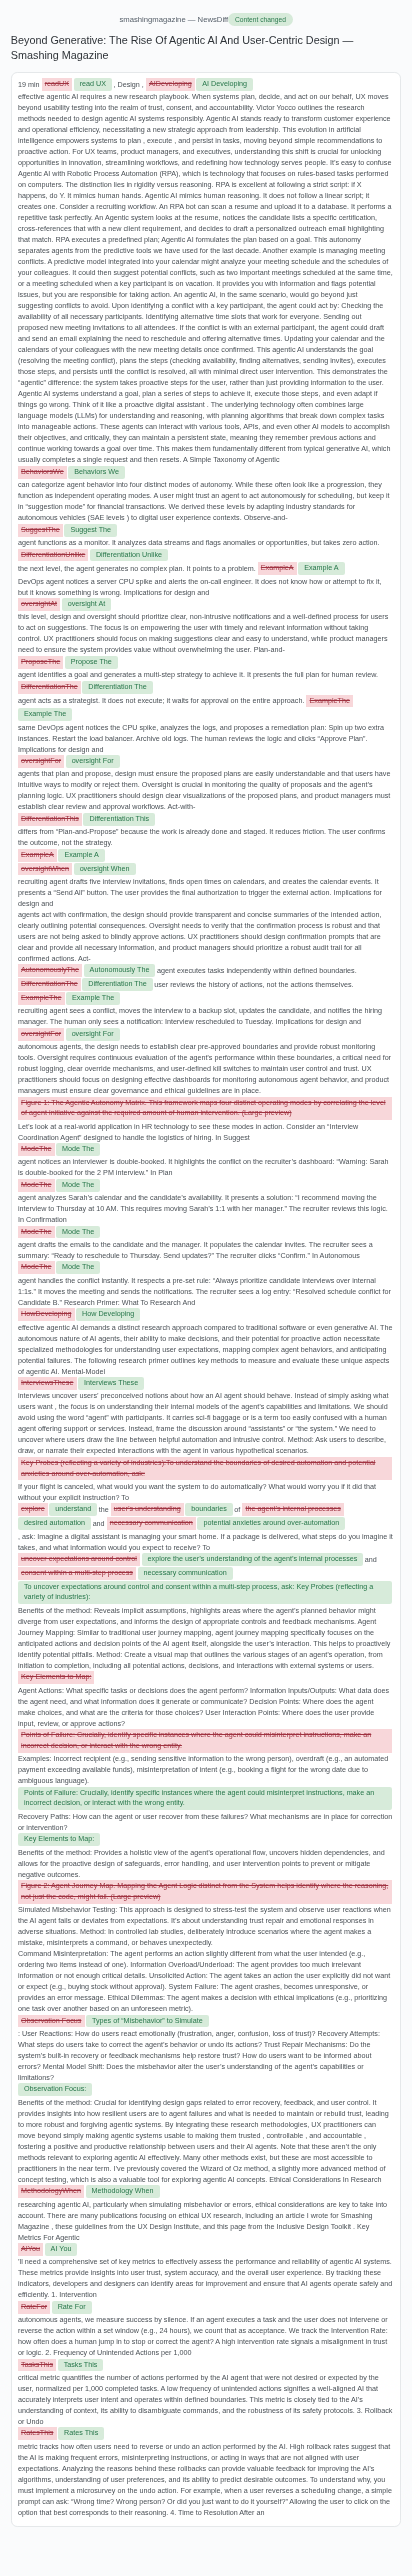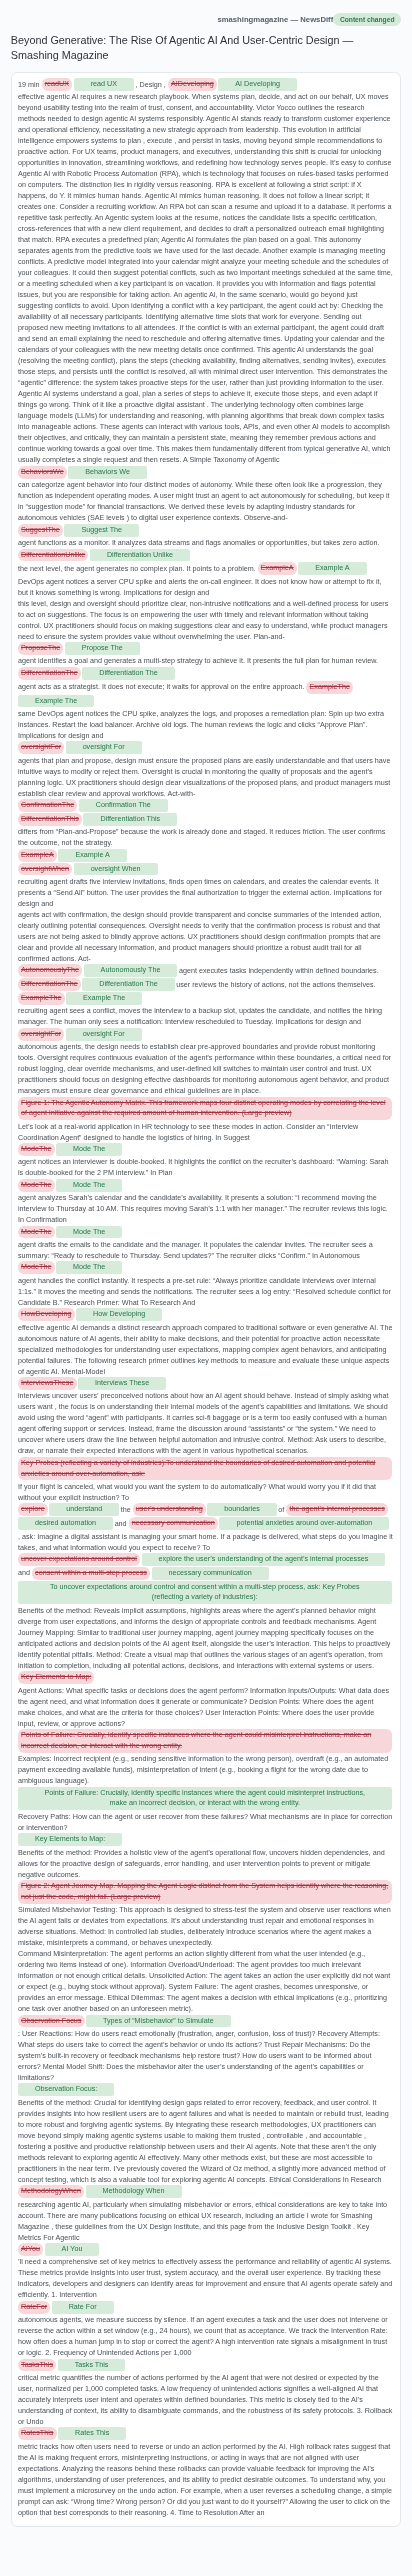--- a/index.html
+++ b/index.html
@@ -4,21 +4,21 @@
 <style>
   html, body { margin: 0; padding: 0; }
   body {
     width: 412px;
     min-height: 3924px;
     background: #fafbfc;
     font-family: "Liberation Sans", sans-serif;
     -webkit-font-smoothing: antialiased;
   }
   .wrap { padding: 13.4px 10.8px 0 10.8px; }
-  .topbar { display: flex; justify-content: flex-end; align-items: center; font-weight: bold; }
+  .topbar { display: flex; justify-content: center; align-items: center; }
   .source { font-size: 7.7px; color: #57606a; }
   .badge {
     background: #d6ead9;
     color: #2b7a4e;
     font-size: 6.7px;
     padding: 2.6px 6.7px;
     border-radius: 7.2px;
     white-space: nowrap;
   }
   .title {
@@ -39,35 +39,34 @@
     color: #4a5056;
   }
   .blk { margin: 0; }
   .seg-t { }
   .seg-d {
     display: inline-block;
     background: #f8d7da;
     color: #a03341;
     text-decoration: line-through;
     padding: 1px 3.1px;
-    border-radius: 6px;
+    border-radius: 0;
     margin: 0.5px 1.5px 0.5px 0;
     line-height: 10.8px;
     max-width: 100%;
   }
   .seg-a {
     display: inline-block;
     background: #d7ebda;
     color: #27764a;
-    padding: 1px 17px;
+    padding: 1px 6px;
     border-radius: 2.1px;
     margin: 0.5px 1.5px 0.5px 0;
     line-height: 10.8px;
     max-width: 100%;
-    text-align: center;
   }
 </style>
 </head>
 <body>
 
 <div class="wrap">
   <div class="topbar">
     <span class="source">smashingmagazine — NewsDiff</span>
     <span class="badge">Content changed</span>
   </div>
@@ -78,29 +77,29 @@
     <div>
         <p class="blk"><span class="seg-t">19 min</span> <span class="seg-d">readUX</span><span class="seg-a">read UX</span><span class="seg-t">, Design ,</span> <span class="seg-d">AIDeveloping</span><span class="seg-a">AI Developing</span></p>
         <p class="blk"><span class="seg-t">effective agentic AI requires a new research playbook. When systems plan, decide, and act on our behalf, UX moves beyond usability testing into the realm of trust, consent, and accountability. Victor Yocco outlines the research methods needed to design agentic AI systems responsibly. Agentic AI stands ready to transform customer experience and operational efficiency, necessitating a new strategic approach from leadership. This evolution in artificial intelligence empowers systems to plan , execute , and persist in tasks, moving beyond simple recommendations to proactive action. For UX teams, product managers, and executives, understanding this shift is crucial for unlocking opportunities in innovation, streamlining workflows, and redefining how technology serves people. It’s easy to confuse Agentic AI with Robotic Process Automation (RPA), which is technology that focuses on rules-based tasks performed on computers. The distinction lies in rigidity versus reasoning. RPA is excellent at following a strict script: if X happens, do Y. It mimics human hands. Agentic AI mimics human reasoning. It does not follow a linear script; it creates one. Consider a recruiting workflow. An RPA bot can scan a resume and upload it to a database. It performs a repetitive task perfectly. An Agentic system looks at the resume, notices the candidate lists a specific certification, cross-references that with a new client requirement, and decides to draft a personalized outreach email highlighting that match. RPA executes a predefined plan; Agentic AI formulates the plan based on a goal. This autonomy separates agents from the predictive tools we have used for the last decade. Another example is managing meeting conflicts. A predictive model integrated into your calendar might analyze your meeting schedule and the schedules of your colleagues. It could then suggest potential conflicts, such as two important meetings scheduled at the same time, or a meeting scheduled when a key participant is on vacation. It provides you with information and flags potential issues, but you are responsible for taking action. An agentic AI, in the same scenario, would go beyond just suggesting conflicts to avoid. Upon identifying a conflict with a key participant, the agent could act by: Checking the availability of all necessary participants. Identifying alternative time slots that work for everyone. Sending out proposed new meeting invitations to all attendees. If the conflict is with an external participant, the agent could draft and send an email explaining the need to reschedule and offering alternative times. Updating your calendar and the calendars of your colleagues with the new meeting details once confirmed. This agentic AI understands the goal (resolving the meeting conflict), plans the steps (checking availability, finding alternatives, sending invites), executes those steps, and persists until the conflict is resolved, all with minimal direct user intervention. This demonstrates the “agentic” difference: the system takes proactive steps for the user, rather than just providing information to the user. Agentic AI systems understand a goal, plan a series of steps to achieve it, execute those steps, and even adapt if things go wrong. Think of it like a proactive digital assistant . The underlying technology often combines large language models (LLMs) for understanding and reasoning, with planning algorithms that break down complex tasks into manageable actions. These agents can interact with various tools, APIs, and even other AI models to accomplish their objectives, and critically, they can maintain a persistent state, meaning they remember previous actions and continue working towards a goal over time. This makes them fundamentally different from typical generative AI, which usually completes a single request and then resets. A Simple Taxonomy of Agentic</span></p>
         <p class="blk"><span class="seg-d">BehaviorsWe</span><span class="seg-a">Behaviors We</span></p>
         <p class="blk"><span class="seg-t">can categorize agent behavior into four distinct modes of autonomy. While these often look like a progression, they function as independent operating modes. A user might trust an agent to act autonomously for scheduling, but keep it in “suggestion mode” for financial transactions. We derived these levels by adapting industry standards for autonomous vehicles (SAE levels ) to digital user experience contexts. Observe-and-</span></p>
         <p class="blk"><span class="seg-d">SuggestThe</span><span class="seg-a">Suggest The</span></p>
         <p class="blk"><span class="seg-t">agent functions as a monitor. It analyzes data streams and flags anomalies or opportunities, but takes zero action.</span></p>
         <p class="blk"><span class="seg-d">DifferentiationUnlike</span><span class="seg-a">Differentiation Unlike</span></p>
         <p class="blk"><span class="seg-t">the next level, the agent generates no complex plan. It points to a problem.</span> <span class="seg-d">ExampleA</span><span class="seg-a">Example A</span></p>
         <p class="blk"><span class="seg-t">DevOps agent notices a server CPU spike and alerts the on-call engineer. It does not know how or attempt to fix it, but it knows something is wrong. Implications for design and</span></p>
+        <p class="blk"><span class="seg-d">oversightAt</span><span class="seg-a">oversight At</span></p>
         <p class="blk"><span class="seg-t">this level, design and oversight should prioritize clear, non-intrusive notifications and a well-defined process for users to act on suggestions. The focus is on empowering the user with timely and relevant information without taking control. UX practitioners should focus on making suggestions clear and easy to understand, while product managers need to ensure the system provides value without overwhelming the user. Plan-and-</span></p>
         <p class="blk"><span class="seg-d">ProposeThe</span><span class="seg-a">Propose The</span></p>
         <p class="blk"><span class="seg-t">agent identifies a goal and generates a multi-step strategy to achieve it. It presents the full plan for human review.</span></p>
         <p class="blk"><span class="seg-d">DifferentiationThe</span><span class="seg-a">Differentiation The</span></p>
         <p class="blk"><span class="seg-t">agent acts as a strategist. It does not execute; it waits for approval on the entire approach.</span> <span class="seg-d">ExampleThe</span><span class="seg-a">Example The</span></p>
         <p class="blk"><span class="seg-t">same DevOps agent notices the CPU spike, analyzes the logs, and proposes a remediation plan: Spin up two extra instances. Restart the load balancer. Archive old logs. The human reviews the logic and clicks “Approve Plan”. Implications for design and</span></p>
         <p class="blk"><span class="seg-d">oversightFor</span><span class="seg-a">oversight For</span></p>
         <p class="blk"><span class="seg-t">agents that plan and propose, design must ensure the proposed plans are easily understandable and that users have intuitive ways to modify or reject them. Oversight is crucial in monitoring the quality of proposals and the agent’s planning logic. UX practitioners should design clear visualizations of the proposed plans, and product managers must establish clear review and approval workflows. Act-with-</span></p>
-        <p class="blk"><span class="seg-d">ConfirmationThe</span><span class="seg-a">Confirmation The</span></p>
         <p class="blk"><span class="seg-d">DifferentiationThis</span><span class="seg-a">Differentiation This</span></p>
         <p class="blk"><span class="seg-t">differs from “Plan-and-Propose” because the work is already done and staged. It reduces friction. The user confirms the outcome, not the strategy.</span></p>
         <p class="blk"><span class="seg-d">ExampleA</span><span class="seg-a">Example A</span></p>
         <p class="blk"><span class="seg-d">oversightWhen</span><span class="seg-a">oversight When</span></p>
         <p class="blk"><span class="seg-t">recruiting agent drafts five interview invitations, finds open times on calendars, and creates the calendar events. It presents a “Send All” button. The user provides the final authorization to trigger the external action. Implications for design and</span></p>
         <p class="blk"><span class="seg-t">agents act with confirmation, the design should provide transparent and concise summaries of the intended action, clearly outlining potential consequences. Oversight needs to verify that the confirmation process is robust and that users are not being asked to blindly approve actions. UX practitioners should design confirmation prompts that are clear and provide all necessary information, and product managers should prioritize a robust audit trail for all confirmed actions. Act-</span></p>
         <p class="blk"><span class="seg-d">AutonomouslyThe</span><span class="seg-a">Autonomously The</span><span class="seg-t">agent executes tasks independently within defined boundaries.</span></p>
         <p class="blk"><span class="seg-d">DifferentiationThe</span><span class="seg-a">Differentiation The</span><span class="seg-t">user reviews the history of actions, not the actions themselves.</span></p>
         <p class="blk"><span class="seg-d">ExampleThe</span><span class="seg-a">Example The</span></p>
         <p class="blk"><span class="seg-t">recruiting agent sees a conflict, moves the interview to a backup slot, updates the candidate, and notifies the hiring manager. The human only sees a notification: Interview rescheduled to Tuesday. Implications for design and</span></p>

